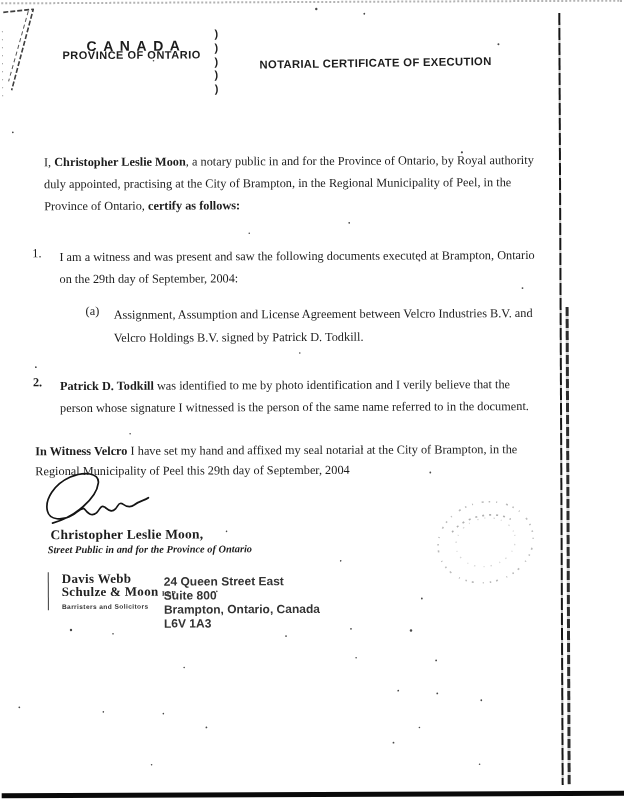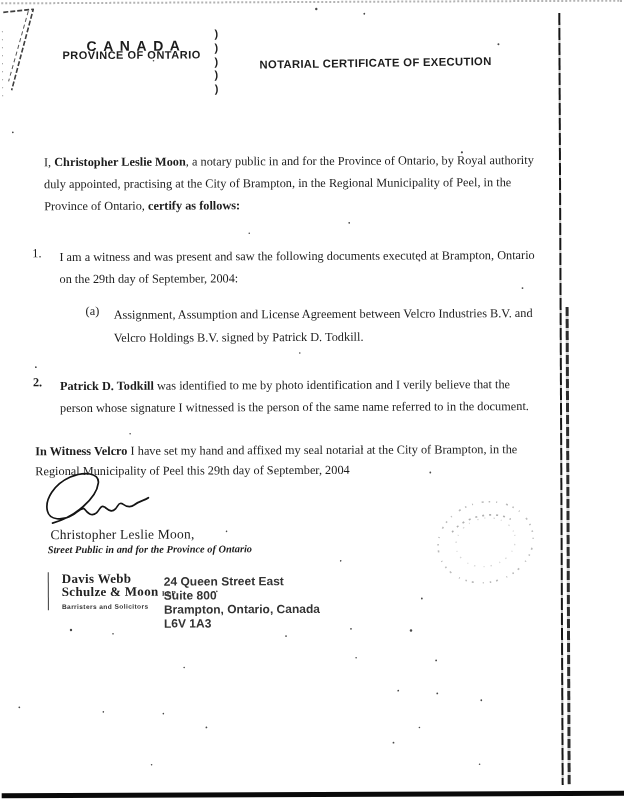--- a/index.html
+++ b/index.html
@@ -22,21 +22,21 @@
   .num1{left:33px;top:245px;font-size:12.3px;}
   .t-item1{left:60px;top:245px;width:548px;font-size:12.3px;line-height:22px;}
   .lab-a{left:86px;top:303px;font-size:12.3px;}
   .t-itema{left:114px;top:303px;width:480px;font-size:12.3px;line-height:22.5px;}
   .num2{left:33px;top:374px;font-size:12.3px;font-weight:700;}
   .t-item2{left:60px;top:374px;width:552px;font-size:12.3px;line-height:22px;}
   .witness{left:35px;top:440px;width:558px;font-size:12.3px;line-height:20px;}
 
   
   .sig-svg{left:34px;top:470px;}
-  .sig-name{left:50px;top:526px;font-weight:400;font-size:13.5px;letter-spacing:.2px;}
+  .sig-name{left:50px;top:526px;font-weight:700;font-size:13.5px;letter-spacing:.2px;}
   .sig-title{left:47px;top:543px;font-weight:700;font-style:italic;font-size:10.4px;}
 
   
   .firm{left:47px;top:571px;border-left:1.5px solid #3a3a3a;padding-left:13px;color:#222;}
   .firm-name{font-weight:700;font-size:13px;line-height:13px;letter-spacing:.3px;}
   .firm-suffix{font-size:7px;vertical-align:baseline;letter-spacing:0;}
   .firm-sub{font-family:"Liberation Sans",sans-serif;font-weight:700;font-size:6.6px;letter-spacing:.4px;margin-top:2px;color:#333;}
   .addr{left:163px;top:574px;font-family:"Liberation Sans",sans-serif;font-weight:600;
         font-size:12px;line-height:14px;color:#333;white-space:pre-line;}
 

